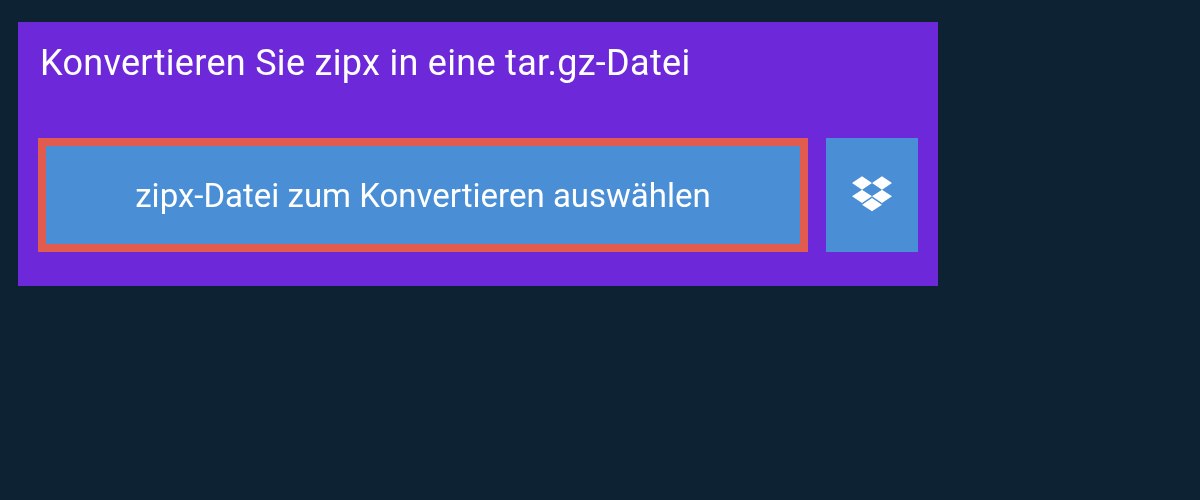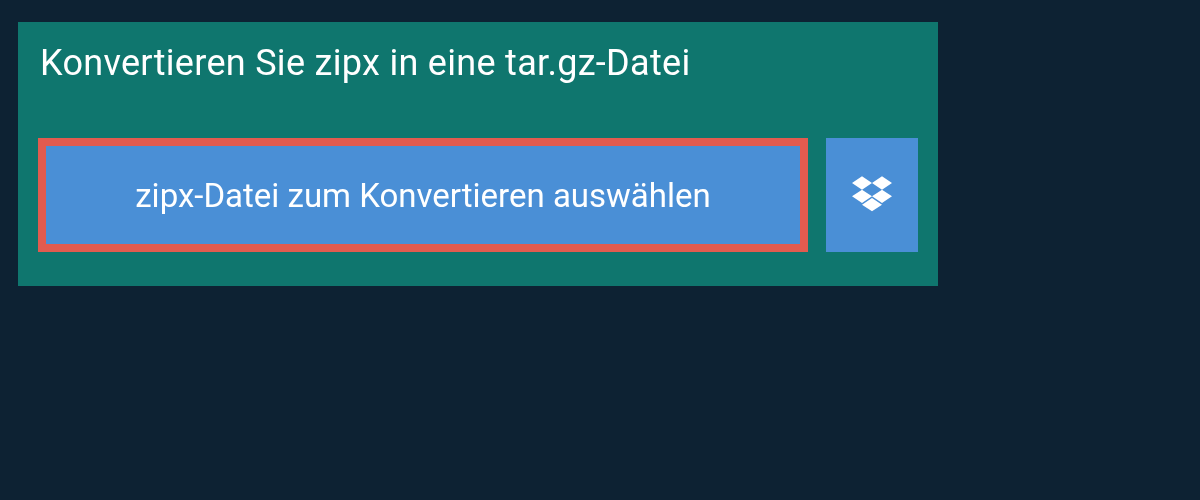--- a/index.html
+++ b/index.html
@@ -8,21 +8,21 @@
       height: 500px;
       background: #0d2233;
       font-family: -apple-system, BlinkMacSystemFont, "Segoe UI", Roboto, sans-serif;
       overflow: hidden;
     }
     .panel {
       position: absolute;
       left: 18px;
       top: 22px;
       width: 920px;
-      background: #0f766e;
+      background: #6d28d9;
     }
     .title-bar {
       padding: 20px 22px 22px 22px;
       color: #ffffff;
       font-size: 36px;
       font-weight: 400;
       letter-spacing: 0.3px;
     }
     .action-row {
       display: flex;

